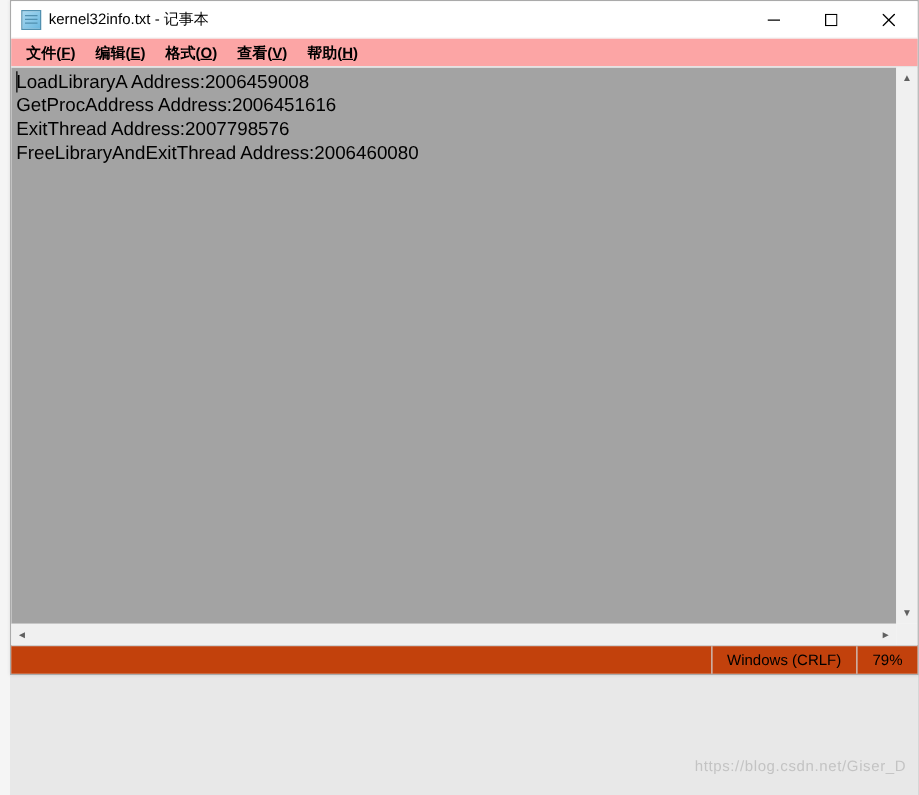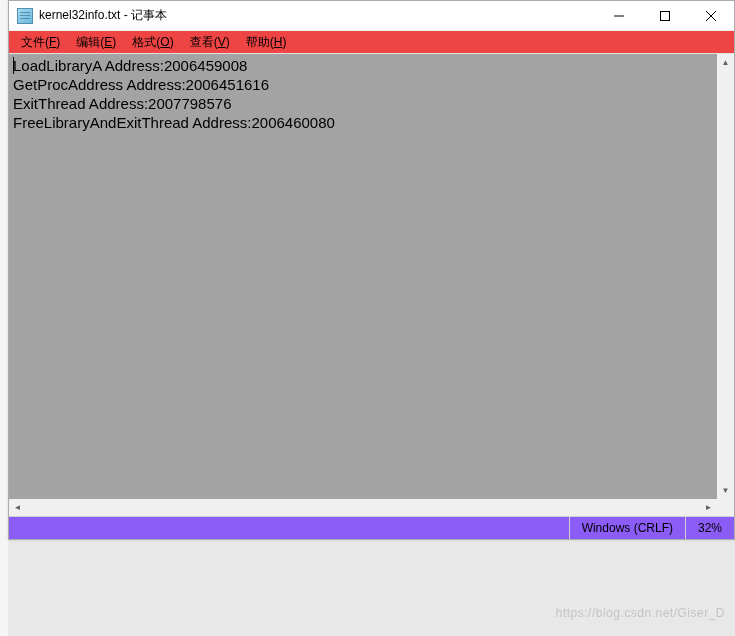--- a/index.html
+++ b/index.html
@@ -75,22 +75,23 @@
     }
     .win-btn svg {
       width: 10px;
       height: 10px;
     }
     .menubar {
       height: 22px;
       display: flex;
       align-items: center;
       padding-left: 4px;
-      background: #ef4444;
-      font-size: 12px;
+      background: #fca5a5;
+      font-size: 12px;
+      font-weight: bold;
     }
     .menu-item {
       padding: 2px 8px;
       cursor: pointer;
       color: #000;
     }
     .menu-item u {
       text-decoration: underline;
     }
     .content-area {
@@ -169,21 +170,21 @@
       right: 0;
       bottom: 0;
       width: 17px;
       height: 17px;
       background: #f0f0f0;
     }
     .statusbar {
       height: 23px;
       display: flex;
       align-items: center;
-      background: #8b5cf6;
+      background: #c2410c;
       border-top: 1px solid #d0d0d0;
       font-size: 12px;
       color: #000;
     }
     .status-spacer {
       flex: 1;
     }
     .status-cell {
       padding: 0 12px;
       border-left: 1px solid #d0d0d0;
@@ -262,17 +263,17 @@
     <div class="scrollbar-h">
       <div class="arrow-left">◄</div>
       <div class="arrow-right">►</div>
     </div>
     <div class="scroll-corner"></div>
   </div>
 
   <div class="statusbar">
     <div class="status-spacer"></div>
     <div class="status-cell">Windows (CRLF)</div>
-    <div class="status-cell">32%</div>
+    <div class="status-cell">79%</div>
   </div>
 </div>
 
 <div class="watermark">https://blog.csdn.net/Giser_D</div>
 
 </body></html>

